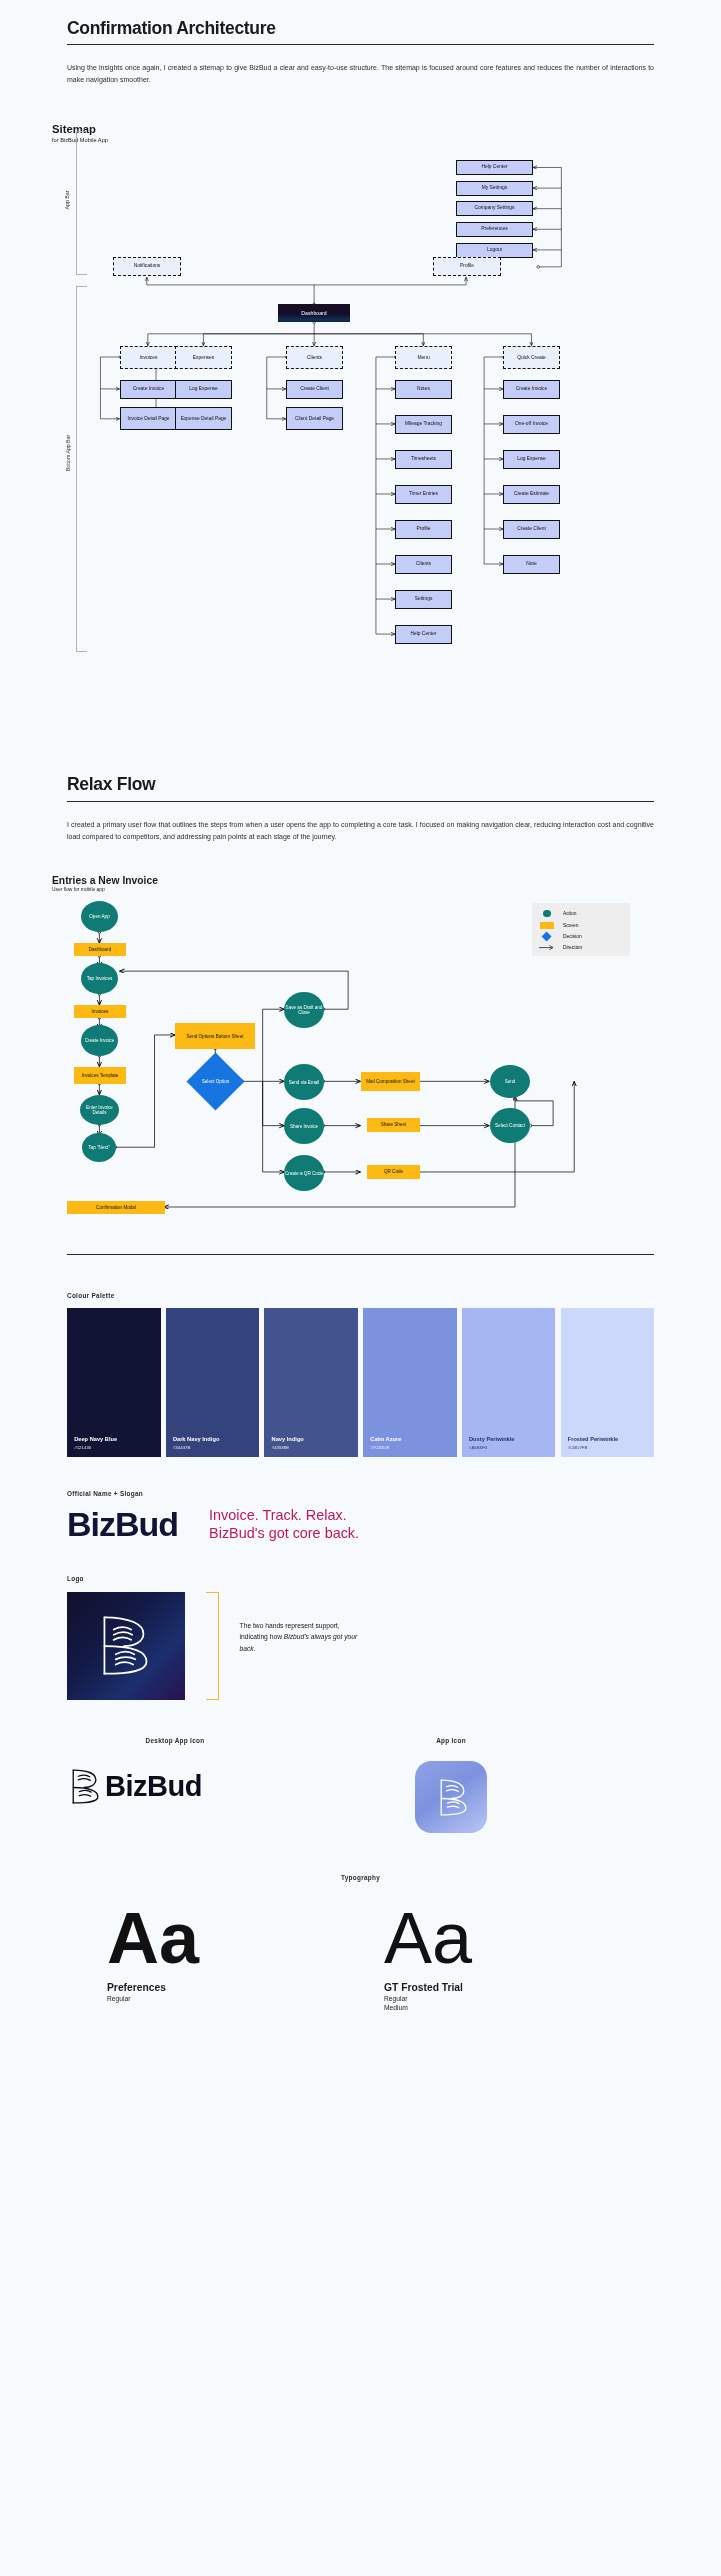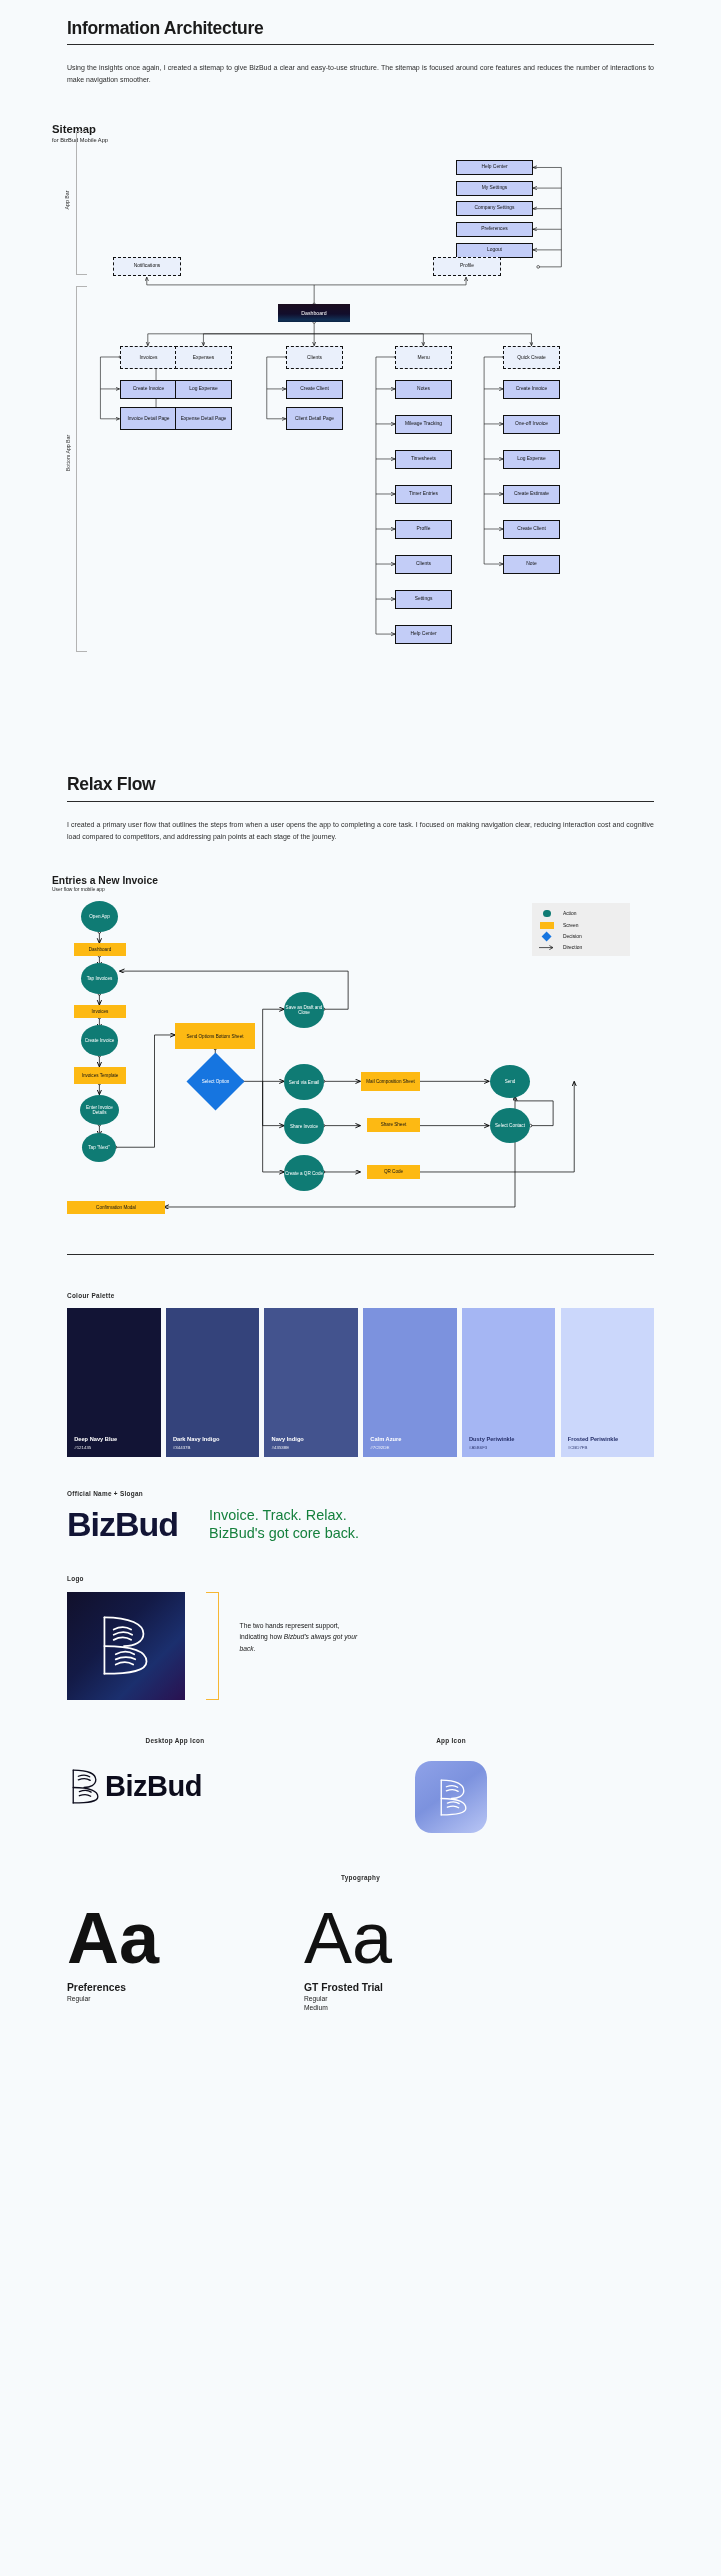--- a/index.html
+++ b/index.html
@@ -103,55 +103,55 @@
     padding:0 0 7.2px 7.2px;
   }
   .sw-name { font-size:5.7px; font-weight:bold; }
   .sw-hex { font-size:4.4px; margin-top:2.6px; opacity:.9; }
 
   .name-slogan { display:flex; align-items:center; gap:31px; }
   .bizbud-word {
     font-size:34px; font-weight:bold; letter-spacing:-1px;
     color:#121435; line-height:1;
   }
-  .slogan { font-size:14.4px; line-height:1.25; color:#15803d; }
+  .slogan { font-size:14.4px; line-height:1.25; color:#be185d; }
 
   .logo-row { display:flex; align-items:flex-start; gap:20.6px; }
   .logo-tile {
     width:118px; height:108px;
     background:linear-gradient(135deg,#11102b 0%,#131a46 40%,#1b2f6e 70%,#2a1150 100%);
     position:relative; display:flex; align-items:center; justify-content:center;
   }
   .bracket { width:13.4px; height:108px; border:1px solid #f7b733; border-left:none; }
   .logo-note { font-size:6.7px; line-height:1.7; max-width:129px; padding-top:28px; color:#141414;}
   .logo-note i { font-style:italic; }
 
   .icons-row { display:flex; gap:62px; align-items:flex-start; }
   .desk-icon-box { width:268px; }
   .desk-wordmark { font-size:29px; font-weight:bold; letter-spacing:-0.5px; color:#0c0c1c;}
   .app-icon {
     width:72px; height:72px; border-radius:16.5px;
     background:linear-gradient(145deg,#8fa2e8 0%,#7c92de 45%,#b9c6f5 100%);
     display:flex; align-items:center; justify-content:center;
   }
   .typo-row { display:flex; gap:62px; }
-  .typo-col { width:175px; }
+  .typo-col { width:175px;margin-left:40px; }
   .aa { font-size:72px; line-height:.95; font-weight:bold; color:#111; }
   .aa.serif-free { font-family:"Liberation Sans", sans-serif; font-weight:normal;}
   .typo-name { font-size:10.3px; font-weight:bold; margin-top:9.3px; }
   .typo-weight { font-size:6.7px; margin-top:2.1px; color:#222;}
   .centered { text-align:center; }
 </style>
 </head>
 <body>
 
 <div class="page">
 
   <div class="section" style="padding-top:17.5px;">
-    <h1 class="sec-title">Information Architecture</h1>
+    <h1 class="sec-title">Confirmation Architecture</h1>
     <div class="sec-rule"></div>
     <p class="sec-body">Using the insights once again, I created a sitemap to give BizBud a clear and easy-to-use structure. The sitemap is focused around core features and reduces the number of interactions to make navigation smoother.</p>
   </div>
 
   <div class="sitemap-wrap">
     <h2 class="sitemap-title">Sitemap</h2>
     <div class="sitemap-sub">for BizBud Mobile App</div>
 
     <div class="map-canvas">
       <svg class="edges" viewBox="0 0 1400 1180" width="721" height="608">

